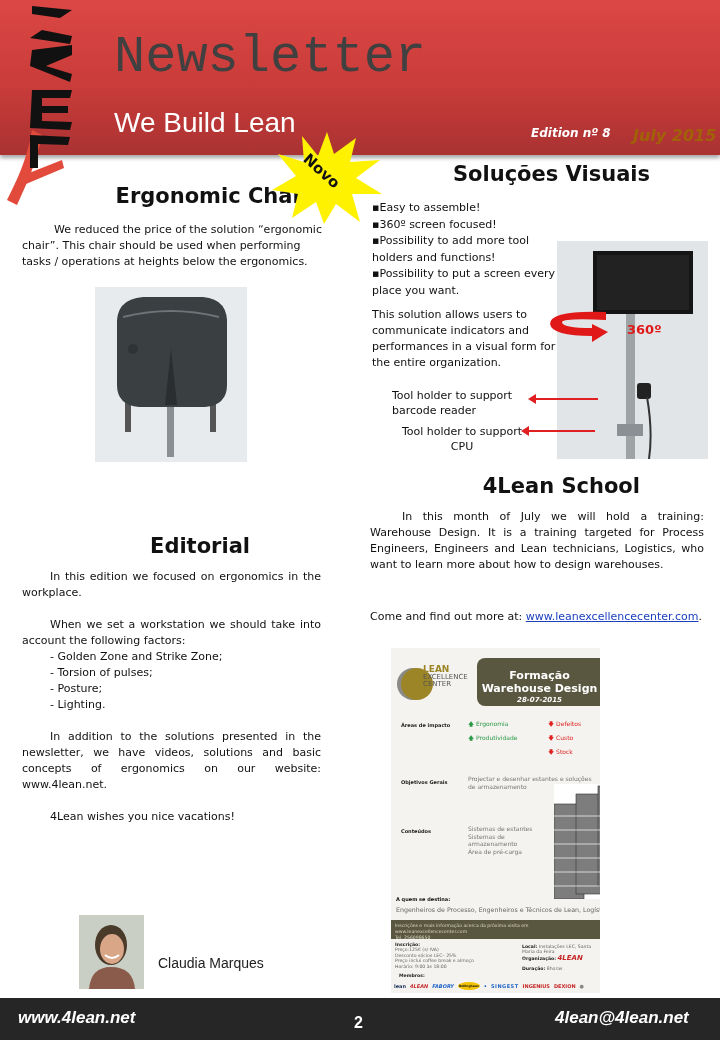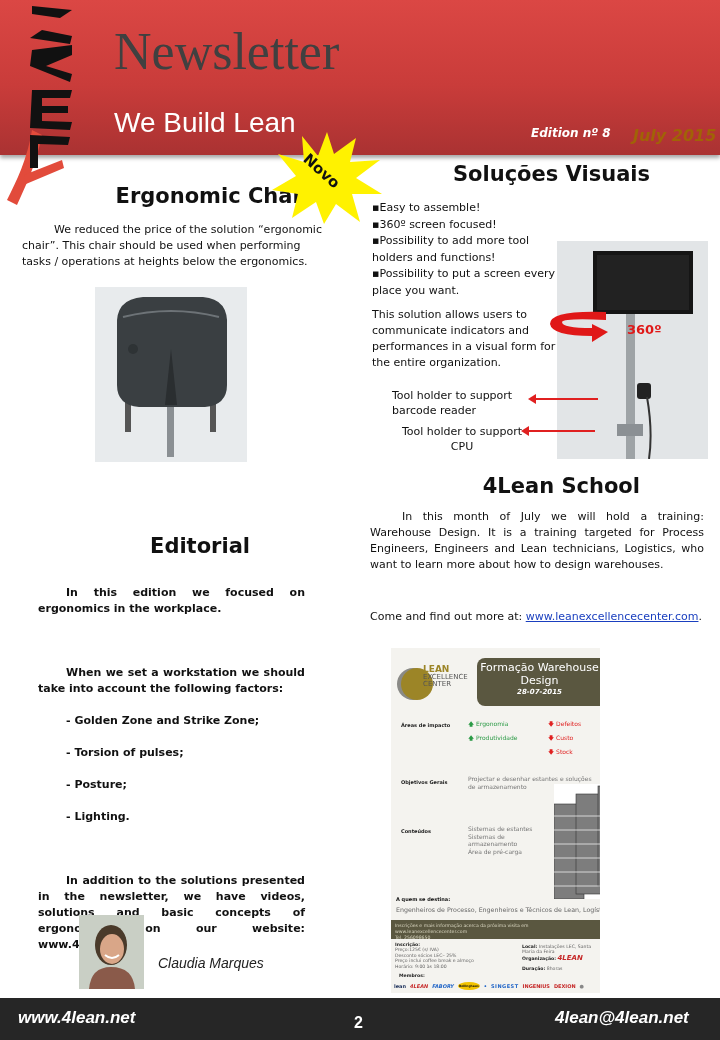--- a/index.html
+++ b/index.html
@@ -5,21 +5,21 @@
   * { box-sizing: border-box; margin: 0; padding: 0; }
   html, body { width: 720px; height: 1040px; background: #ffffff; overflow: hidden; }
   body { position: relative; font-family: "DejaVu Sans", sans-serif; color: #111; }
 
   
   .banner { position: absolute; left: 0; top: 0; width: 720px; height: 155px;
     background: linear-gradient(180deg, #db4744 0%, #c93c3a 55%, #aa3232 100%);
     box-shadow: 0 3px 4px rgba(0,0,0,0.35); }
   .logo-wrap { position: absolute; left: 2px; top: 0; width: 75px; height: 205px; z-index: 3; }
   .logo-wrap svg { width: 75px; height: 205px; }
-  .title { position: absolute; left: 114px; top: 22px; font-family: Liberation Serif, serif;
+  .title { position: absolute; left: 114px; top: 28px; font-family: Liberation Mono, monospace;
     font-size: 52px; color: #404040; letter-spacing: 0px; }
   .subtitle { position: absolute; left: 114px; top: 107px; font-family: "Liberation Sans", sans-serif;
     font-size: 28px; color: #ffffff; }
   .edition { position: absolute; left: 531px; top: 126px; font-family: "DejaVu Sans", sans-serif;
     font-style: italic; font-weight: bold; font-size: 12px; color: #ffffff; }
   .issue-date { position: absolute; left: 633px; top: 126px; font-family: "DejaVu Sans", sans-serif;
     font-style: italic; font-weight: bold; font-size: 16px; color: #a16207; }
 
   
   .novo { position: absolute; left: 272px; top: 132px; width: 110px; height: 92px; z-index: 4; }
@@ -64,21 +64,21 @@
   
   .flyer { position: absolute; left: 391px; top: 648px; width: 209px; height: 345px;
     background: #f4f3ef; overflow: hidden; font-family: "DejaVu Sans", sans-serif; }
   .flyer .logo-circ { position: absolute; left: 10px; top: 20px; width: 32px; height: 32px;
     border-radius: 50%; background: #9c8527; box-shadow: -4px 0 0 0 #8a8a86; }
   .flyer .lec-name { position: absolute; left: 32px; top: 17px; font-size: 7px; line-height: 7px; color: #555; }
   .flyer .lec-name span { display: block; }
   .flyer .lec-name .lean { color: #9c8527; font-size: 9px; line-height: 9px; font-weight: bold; }
   .flyer .head-box { position: absolute; left: 86px; top: 10px; width: 125px; height: 48px;
     background: #5a5740; border-radius: 8px 0 0 8px; color: #fff; text-align: center; }
-  .flyer .head-box .t1 { font-weight: normal; font-size: 11px; line-height: 13px; margin-top: 3px; text-align: center; }
+  .flyer .head-box .t1 { font-weight: bold; font-size: 11px; line-height: 13px; margin-top: 11px; text-align: center; }
   .flyer .head-box .t2 { font-weight: bold; font-size: 7px; line-height: 10px; font-style: italic; }
   .flyer .lbl { position: absolute; left: 10px; font-size: 5px; font-weight: bold; color: #222; }
   .flyer .val { position: absolute; font-size: 6px; color: #777; line-height: 7.5px; }
   .flyer .up { position: absolute; font-size: 6px; color: #2a9a45; }
   .flyer .down { position: absolute; font-size: 6px; color: #e02020; }
   .flyer .shelf { position: absolute; left: 163px; top: 136px; width: 86px; height: 115px; }
   .flyer .dest-lbl { position: absolute; left: 5px; top: 248px; font-size: 5px; font-weight: bold; }
   .flyer .dest-val { position: absolute; left: 5px; top: 258px; font-size: 6.3px; color: #666; white-space: nowrap; }
   .flyer .info-bar { position: absolute; left: 0; top: 272px; width: 209px; height: 19px; background: #5a5740;
     color: #d9d6c0; font-size: 4.6px; line-height: 6px; padding: 3px 4px; }
@@ -86,29 +86,29 @@
   .flyer .insc b { color: #222; }
   .flyer .right-info { position: absolute; left: 131px; font-size: 4.6px; color: #666; }
   .flyer .right-info b { color: #222; }
   .flyer .membros { position: absolute; left: 8px; top: 325px; font-size: 4.6px; font-weight: bold; color: #222; }
   .flyer .members-row { position: absolute; left: 3px; top: 333px; width: 206px; height: 10px; display: flex; gap: 4px; align-items: center; }
   .flyer .m { font-size: 5px; font-weight: bold; white-space: nowrap; }
 
   
   .edit-title { left: 100px; top: 534px; width: 150px; font-size: 21px; }
   .edit-text { left: 22px; top: 569px; width: 299px; }
-  .edit-text p { margin: 16px; font-weight: bold; }
+  .edit-text p { margin: 0; }
   .edit-text .ind { text-indent: 28px; }
   .edit-text .li { padding-left: 28px; }
   .edit-text .gap { height: 16px; }
 
   .author-photo { position: absolute; left: 79px; top: 915px; width: 65px; height: 74px; overflow: hidden;
     background: #cfd4c9; }
   .author-name { position: absolute; left: 158px; top: 955px; font-family: "Liberation Sans", sans-serif;
-    font-style: italic; font-size: 14px; color: #222; }
+    font-size: 14px; color: #222; }
 
   
   .footer { position: absolute; left: 0; top: 998px; width: 720px; height: 42px; background: #262626; }
   .f-web { position: absolute; left: 18px; top: 1008px; font-family: "Liberation Sans", sans-serif;
     font-weight: bold; font-style: italic; font-size: 17px; color: #ffffff; }
   .f-page { position: absolute; left: 354px; top: 1014px; font-family: "Liberation Sans", sans-serif;
     font-weight: bold; font-size: 16px; color: #ffffff; }
   .f-mail { position: absolute; left: 555px; top: 1008px; font-family: "Liberation Sans", sans-serif;
     font-weight: bold; font-style: italic; font-size: 17px; color: #ffffff; }
 </style>

